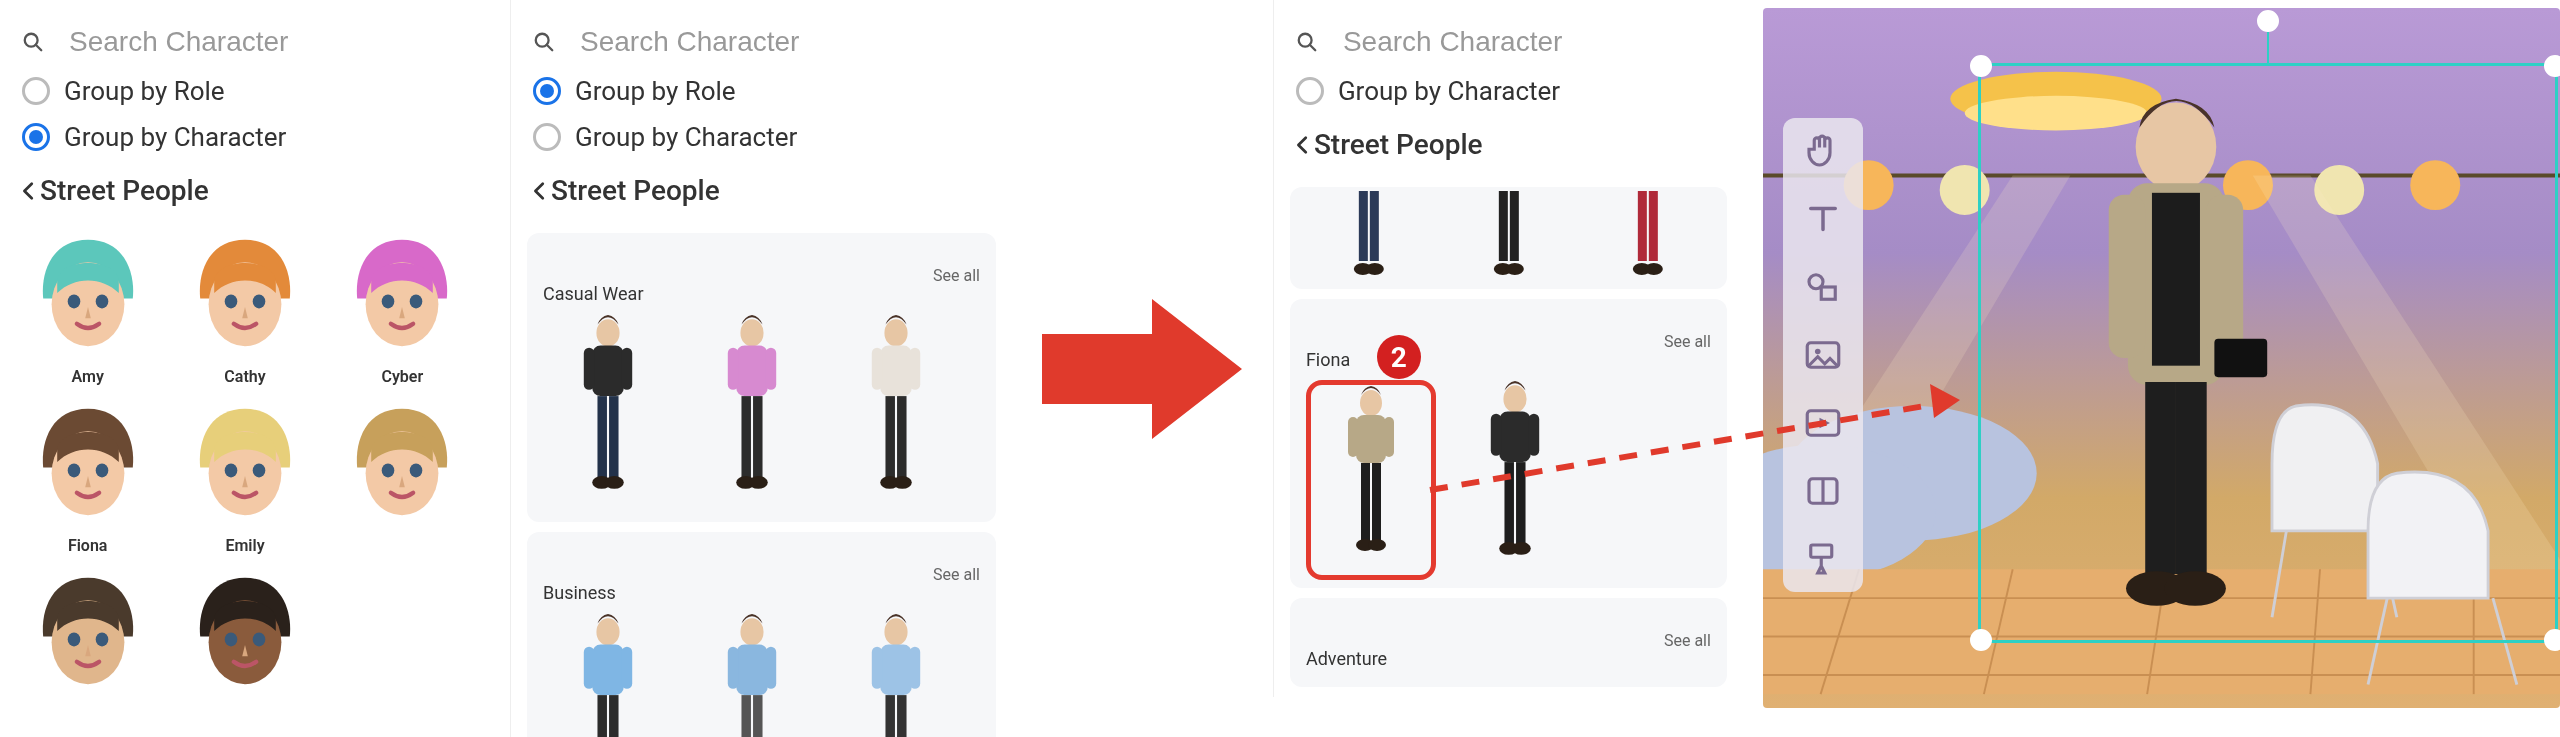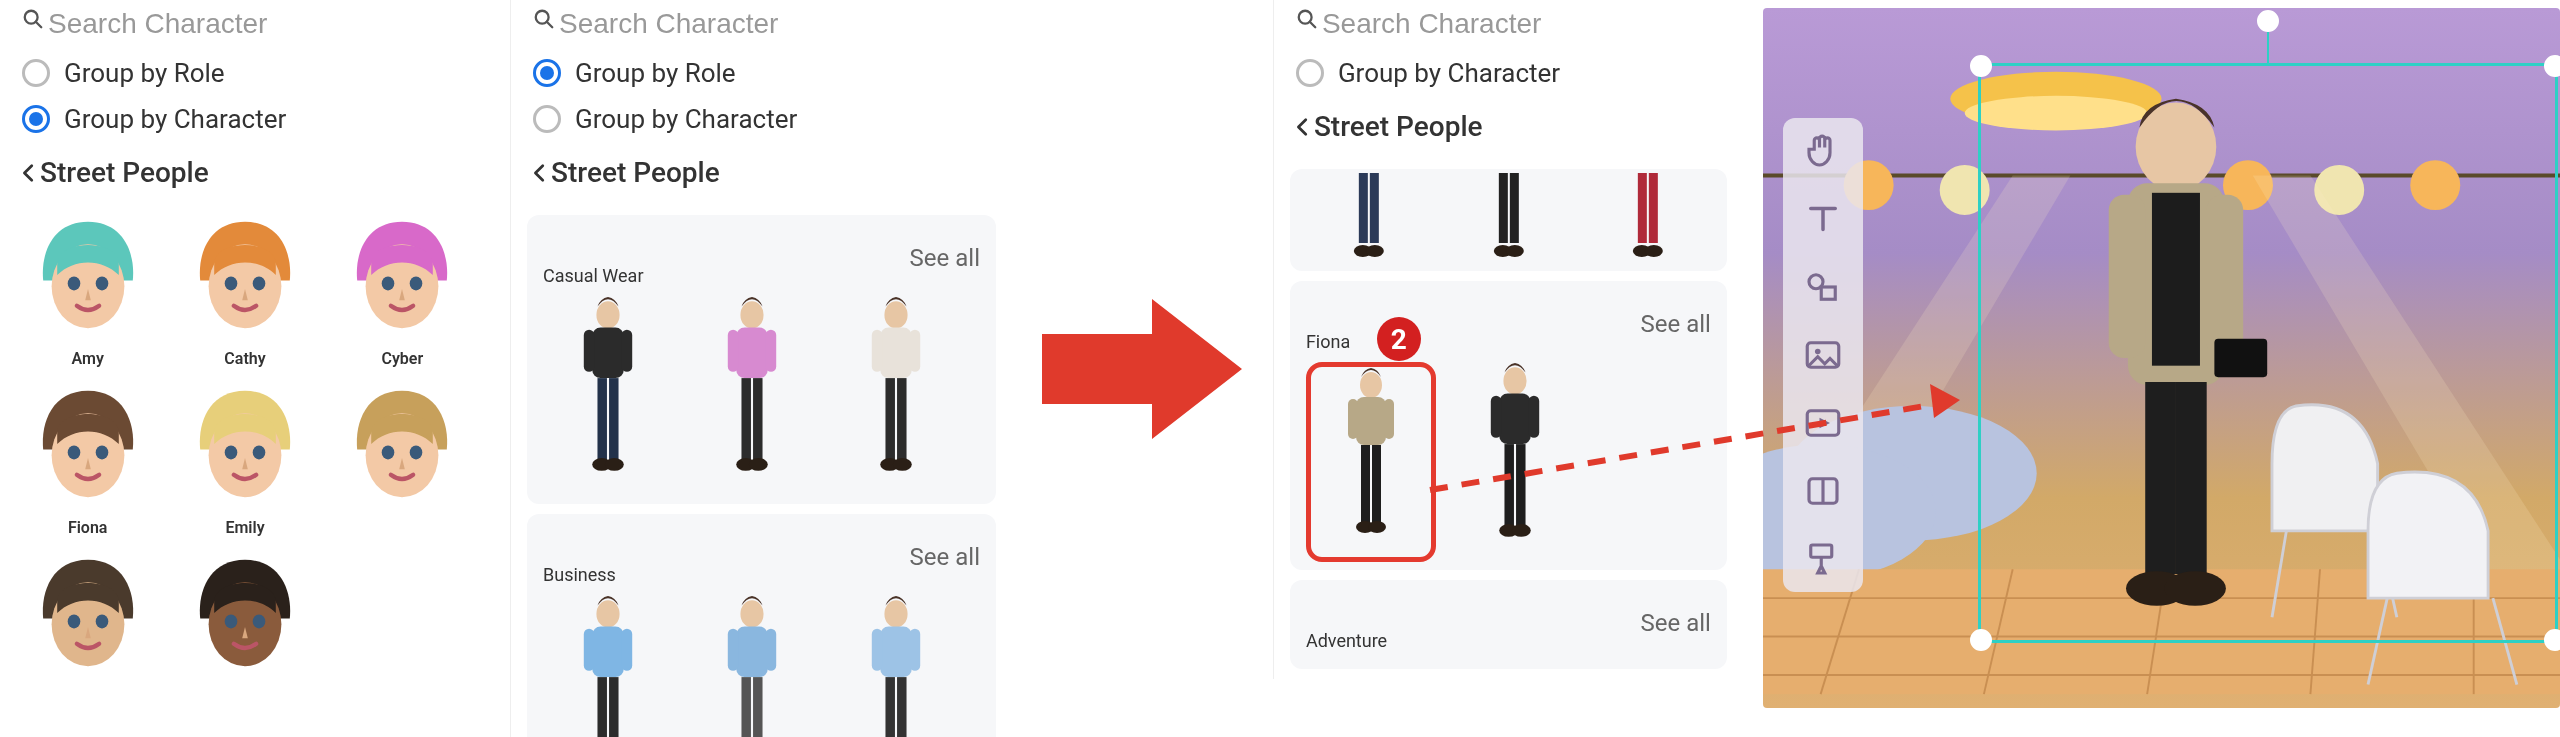--- a/index.html
+++ b/index.html
@@ -22,22 +22,22 @@
     background: #fff;
     position: relative;
     flex-shrink: 0;
   }
   .panel-a { width: 490px; }
   .panel-b { width: 502px; border-left:1px solid #eee; }
   .arrow-gap { width: 230px; display:flex; align-items:center; justify-content:center; height:737px;}
   .panel-c { width: 470px; border-left:1px solid #eee; }
   .canvas-area { width: 830px; height: 700px; position:relative; margin-top:8px;}
   .search-row {
-    display:flex; align-items:flex-start; gap:4px;
-    padding: 8px 20px 10px 22px;
+    display:flex; align-items:center; gap:25px;
+    padding: 26px 20px 10px 22px;
     color:#888;
   }
   .search-input {
     border:none; outline:none; font-size:28px; color:#333;
     flex:1; background:transparent;
   }
   .search-input::placeholder { color:#999; }
   .radio-row {
     display:flex; align-items:center; gap:14px;
     padding: 8px 20px 8px 22px;
@@ -72,21 +72,21 @@
   
   .cat-block {
     background:#f6f7f9; border-radius:12px;
     margin: 10px 16px; padding: 14px 16px 8px 16px;
   }
   .cat-head {
     display:flex; justify-content:space-between; align-items:center;
     margin-bottom:10px;
   }
   .cat-title { font-size:18px; font-weight:400;margin-top:36px; }
-  .cat-seeall { font-size:24px; color:#666; }
+  .cat-seeall { font-size:16px; color:#666; }
   .outfit-row { display:flex; gap:14px; }
   .outfit {
     width:130px; border-radius:14px;
     display:flex; align-items:center; justify-content:center;
     position:relative;
   }
   .outfit svg { width:100%; height:100%; }
   .outfit.selected {
     border:5px solid #e43a2f; border-radius:16px;
   }

